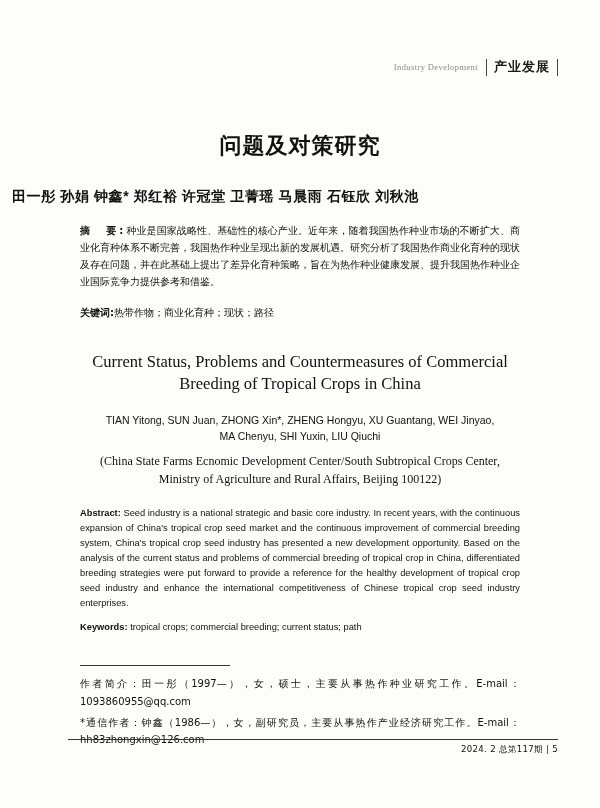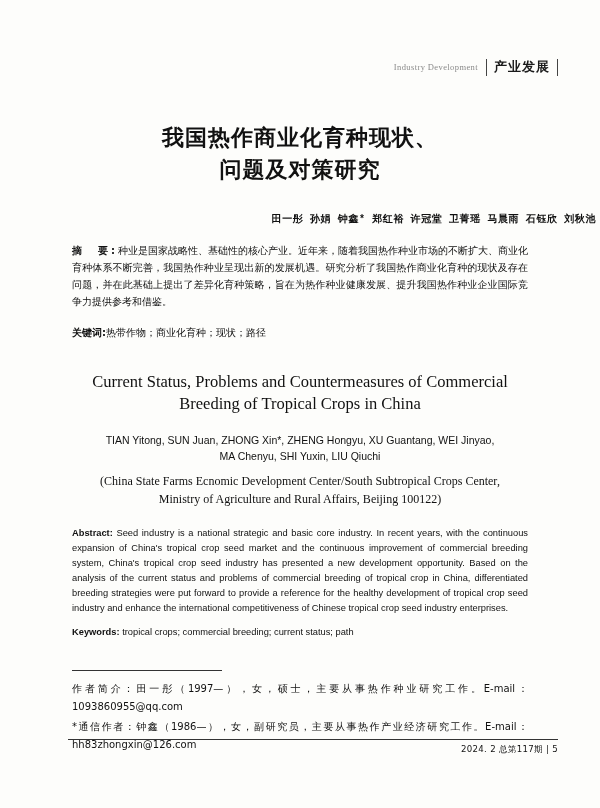--- a/index.html
+++ b/index.html
@@ -11,21 +11,21 @@
     width: 600px;
     height: 808px;
     font-family: "Liberation Serif", serif;
     color: #111111;
     position: relative;
     overflow: hidden;
   }
   .page {
     position: absolute;
     inset: 0;
-    padding: 4px;
+    padding: 12px;
     background: #fdfdfb;
   }
 
   
   .header {
     position: absolute;
     top: 56px;
     right: 42px;
     display: flex;
     align-items: center;
@@ -70,23 +70,23 @@
     font-weight: bold;
     line-height: 1.45;
     letter-spacing: 1px;
     color: #111;
   }
   .cn-title .line2 { display: block; }
 
   
   .cn-authors {
     margin: 26px 0 0 0;
-    text-align: right;
-    font-family: Liberation Mono, monospace;
-    font-size: 10px;
+    text-align: left;
+    font-family: Liberation Sans, sans-serif;
+    font-size: 14px;
     font-weight: bold;
     letter-spacing: 0.6px;
     color: #111;
   }
   .cn-affil {
     margin: 7px 0 0 0;
     text-align: center;
     font-family: "DejaVu Sans", sans-serif;
     font-size: 9.5px;
     color: #111;
@@ -205,21 +205,20 @@
 <div class="page">
 
   <div class="header">
     <span class="header-en">Industry Development</span>
     <span class="header-rule"></span>
     <span class="header-cn">产业发展</span>
     <span class="header-rule-right"></span>
   </div>
 
   <h1 class="cn-title">
-    <span>我国热作商业化育种现状、</span>
     <span class="line2">问题及对策研究</span>
   </h1>
 
   <div class="cn-authors">田一彤  孙娟  钟鑫*  郑红裕  许冠堂  卫菁瑶  马晨雨  石钰欣  刘秋池</div>
 
   <div class="cn-abstract">
     <span class="lead">摘　要:</span><span>种业是国家战略性、基础性的核心产业。近年来，随着我国热作种业市场的不断扩大、商业化育种体系不断完善，我国热作种业呈现出新的发展机遇。研究分析了我国热作商业化育种的现状及存在问题，并在此基础上提出了差异化育种策略，旨在为热作种业健康发展、提升我国热作种业企业国际竞争力提供参考和借鉴。</span>
   </div>
 
   <div class="cn-keywords">

